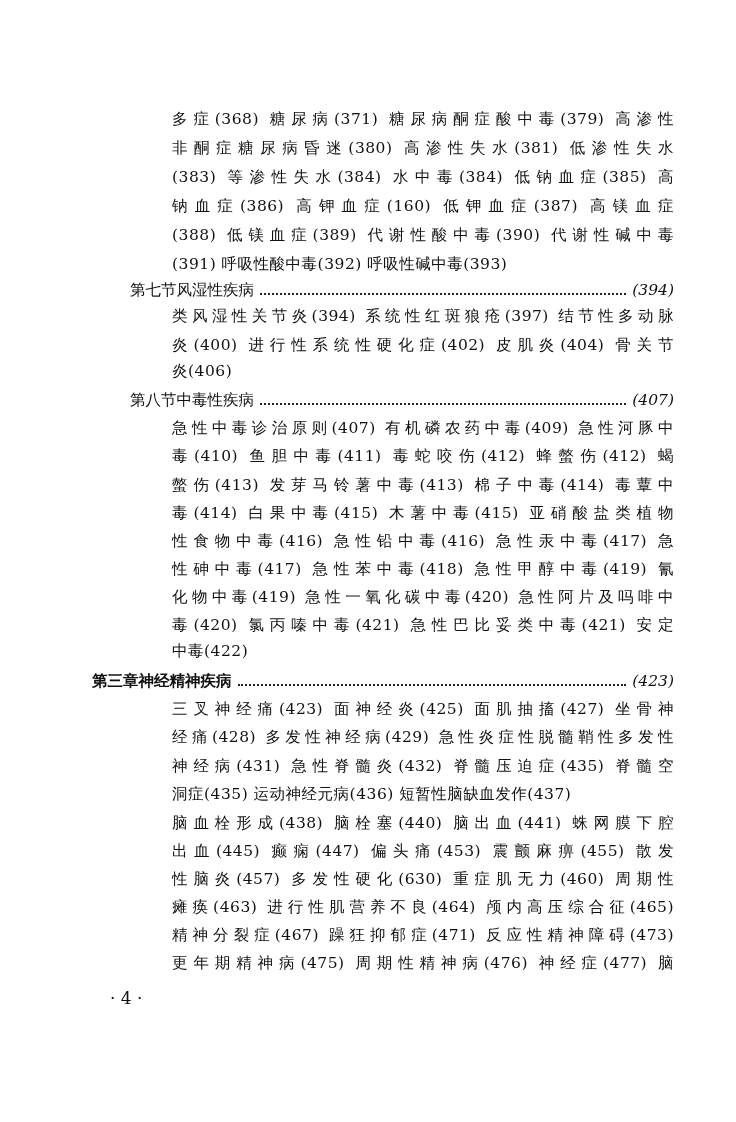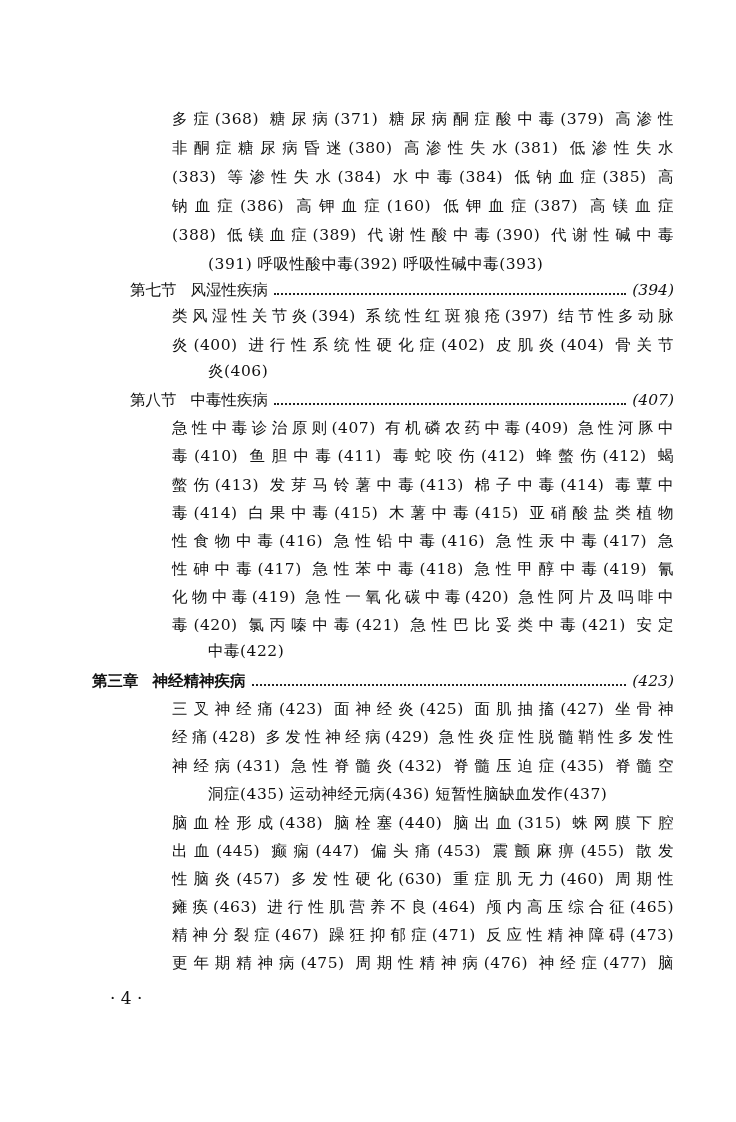--- a/index.html
+++ b/index.html
@@ -8,28 +8,28 @@
       font-family: "DejaVu Serif", "Liberation Serif", serif;
       color: #111111;
     }
     .page { position: absolute; left: 14px; top: 0; width: 736px; height: 1122px; }
     .line {
       position: absolute; left: 158px; width: 502px;
       font-size: 15.5px; line-height: 29px; height: 29px;
       white-space: nowrap; text-align: justify; text-align-last: justify;
       letter-spacing: 0.5px;
     }
-    .line.last { text-align-last: left; margin-left: 36px; }
+    .line.last { text-align-last: left; }
     .heading {
       position: absolute; display: flex; align-items: center;
       font-size: 15.5px; line-height: 29px; height: 29px; white-space: nowrap;
     }
     .heading.section { left: 116px; width: 544px; }
     .heading.chapter { left: 78px; width: 582px; font-weight: bold; }
-    .heading .num { margin-right: 14px; }
+    .heading .num { }
     .heading.chapter .num { font-family: "DejaVu Sans", sans-serif; }
     .heading.chapter .title { font-family: "DejaVu Sans", sans-serif; text-align: center; }
     .heading .dots {
       flex: 1; overflow: hidden; margin: 0 6px;
       border-bottom: 2px dotted #222; height: 0; align-self: center; margin-top: 6px;
     }
     .heading .page-ref { font-weight: normal; font-family: "DejaVu Serif", serif; font-style: italic; }
     .folio {
       position: absolute; left: 96px; top: 988px; font-size: 17px;
       font-family: "DejaVu Serif", serif;
@@ -76,21 +76,21 @@
   <div class="heading chapter" style="top:667px">
     <span class="num">第三章</span>
     <span class="title">神经精神疾病</span>
     <span class="dots"></span>
     <span class="page-ref">(423)</span>
   </div>
   <div class="line" style="top:695px">三叉神经痛(423)  面神经炎(425)  面肌抽搐(427)  坐骨神</div>
   <div class="line" style="top:723px">经痛(428)  多发性神经病(429)  急性炎症性脱髓鞘性多发性</div>
   <div class="line" style="top:752px">神经病(431)  急性脊髓炎(432)  脊髓压迫症(435)  脊髓空</div>
   <div class="line last" style="top:780px">洞症(435)  运动神经元病(436)  短暂性脑缺血发作(437)</div>
-  <div class="line" style="top:809px">脑血栓形成(438)  脑栓塞(440)  脑出血(315)  蛛网膜下腔</div>
+  <div class="line" style="top:809px">脑血栓形成(438)  脑栓塞(440)  脑出血(441)  蛛网膜下腔</div>
   <div class="line" style="top:837px">出血(445)  癫痫(447)  偏头痛(453)  震颤麻痹(455)  散发</div>
   <div class="line" style="top:865px">性脑炎(457)  多发性硬化(630)  重症肌无力(460)  周期性</div>
   <div class="line" style="top:893px">瘫痪(463)  进行性肌营养不良(464)  颅内高压综合征(465)</div>
   <div class="line" style="top:921px">精神分裂症(467)  躁狂抑郁症(471)  反应性精神障碍(473)</div>
   <div class="line" style="top:949px">更年期精神病(475)  周期性精神病(476)  神经症(477)  脑</div>
 
   <div class="folio">· 4 ·</div>
 </div>
 
 </body></html>

